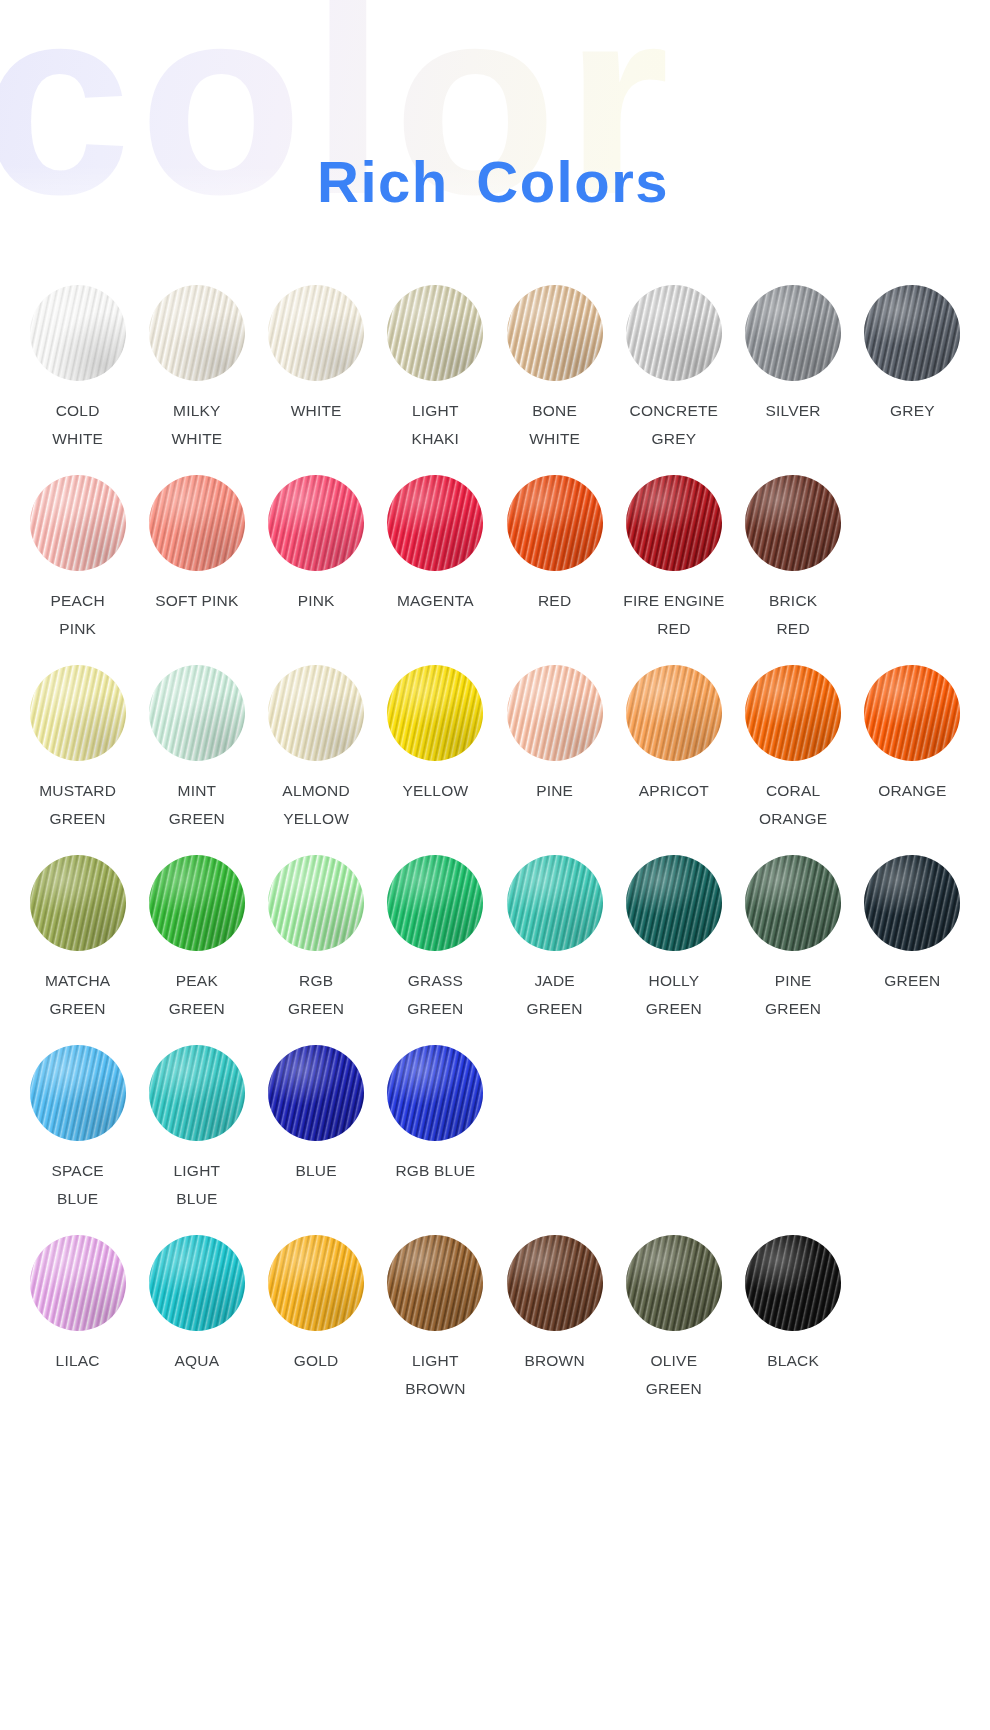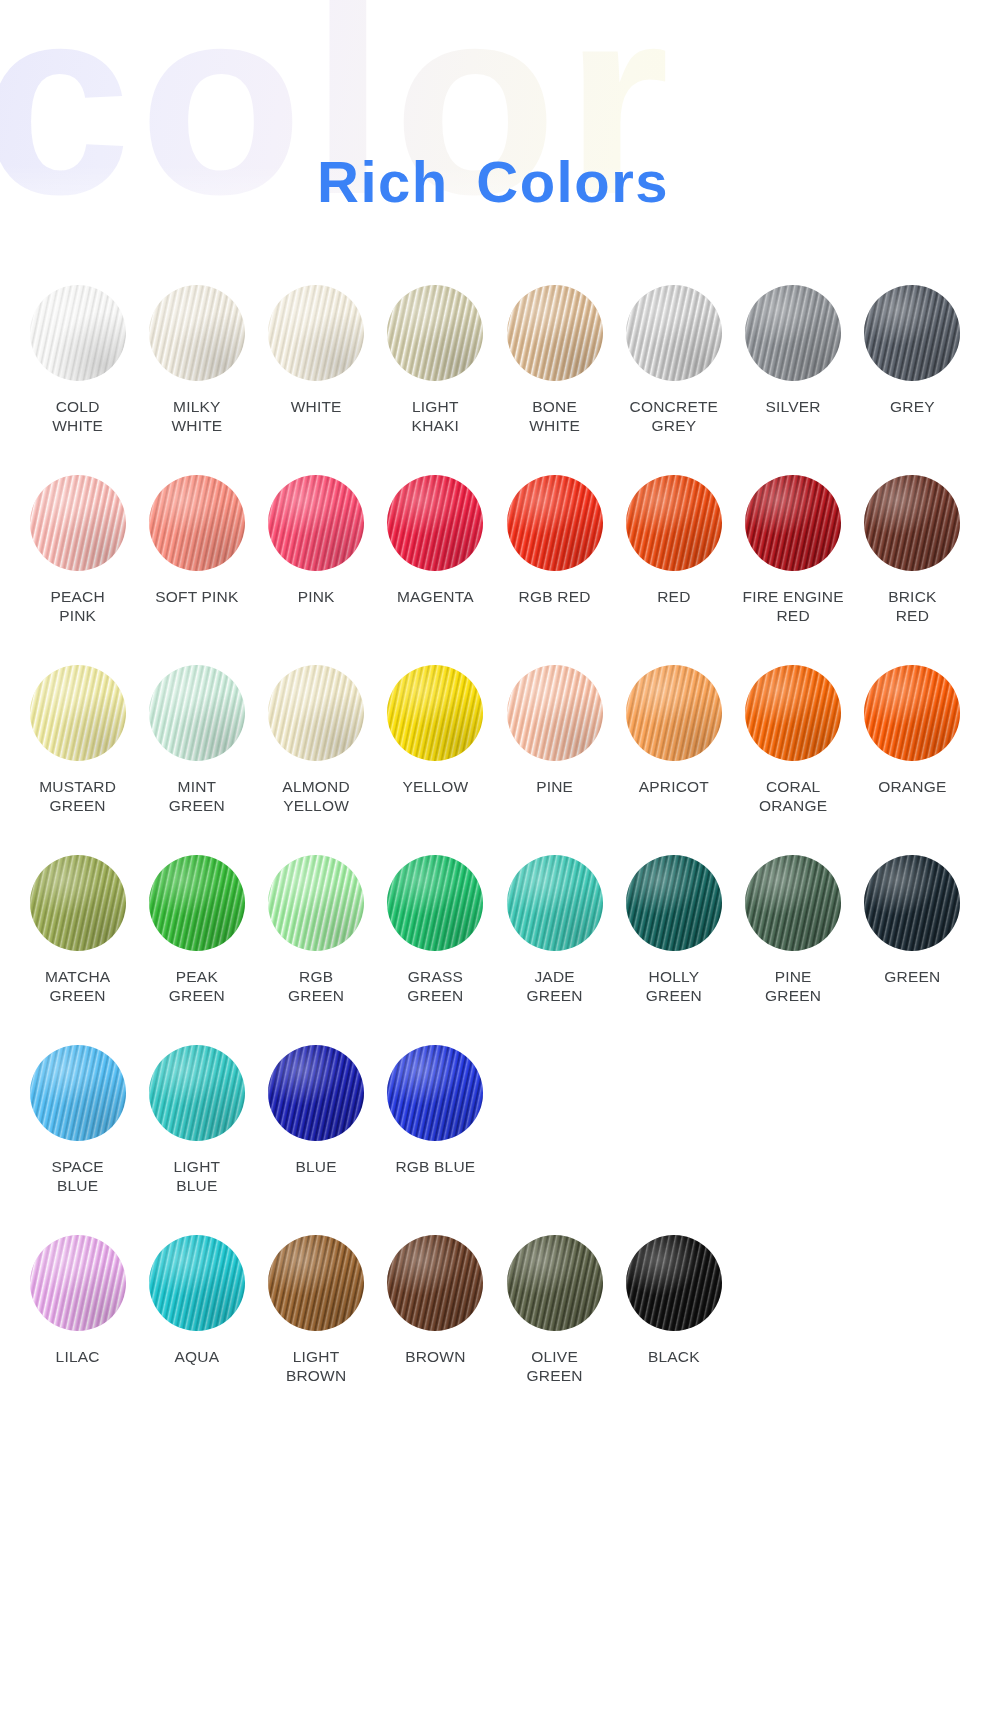--- a/index.html
+++ b/index.html
@@ -152,21 +152,21 @@
         rgba(255,255,255,0.07) 1.4px,
         rgba(0,0,0,0.00) 2.6px,
         rgba(0,0,0,0.34) 4.0px,
         rgba(0,0,0,0.12) 5.2px,
         rgba(255,255,255,0.30) 6.4px);
   }
 
   .label {
     margin-top: 16px;
     font-size: 15.5px;
-    line-height: 19px;
+    line-height: 28px;
     letter-spacing: 0.2px;
     color: #3f4347;
     text-align: center;
     max-width: 118px;
     white-space: pre-line;
   }
 </style>
 </head>
 <body>
 
@@ -253,26 +253,20 @@
         <div class="label">PINK</div>
       </div>
       <div class="swatch">
         <div class="disc-wrap">
           <div class="disc" style="background-color: rgb(238, 31, 67);"></div>
         </div>
         <div class="label">MAGENTA</div>
       </div>
       <div class="swatch">
         <div class="disc-wrap">
-          <div class="disc" style="background-color: rgb(244, 46, 24);"></div>
-        </div>
-        <div class="label">RGB RED</div>
-      </div>
-      <div class="swatch">
-        <div class="disc-wrap">
           <div class="disc" style="background-color: rgb(236, 74, 16);"></div>
         </div>
         <div class="label">RED</div>
       </div>
       <div class="swatch">
         <div class="disc-wrap">
           <div class="disc deep" style="background-color: rgb(181, 20, 28);"></div>
         </div>
         <div class="label">FIRE ENGINE
 RED</div>
@@ -432,20 +426,26 @@
         <div class="label">LILAC</div>
       </div>
       <div class="swatch">
         <div class="disc-wrap">
           <div class="disc" style="background-color: rgb(28, 198, 207);"></div>
         </div>
         <div class="label">AQUA</div>
       </div>
       <div class="swatch">
         <div class="disc-wrap">
+          <div class="disc" style="background-color: rgb(251, 181, 32);"></div>
+        </div>
+        <div class="label">GOLD</div>
+      </div>
+      <div class="swatch">
+        <div class="disc-wrap">
           <div class="disc deep" style="background-color: rgb(156, 102, 49);"></div>
         </div>
         <div class="label">LIGHT
 BROWN</div>
       </div>
       <div class="swatch">
         <div class="disc-wrap">
           <div class="disc deep" style="background-color: rgb(111, 65, 41);"></div>
         </div>
         <div class="label">BROWN</div>

